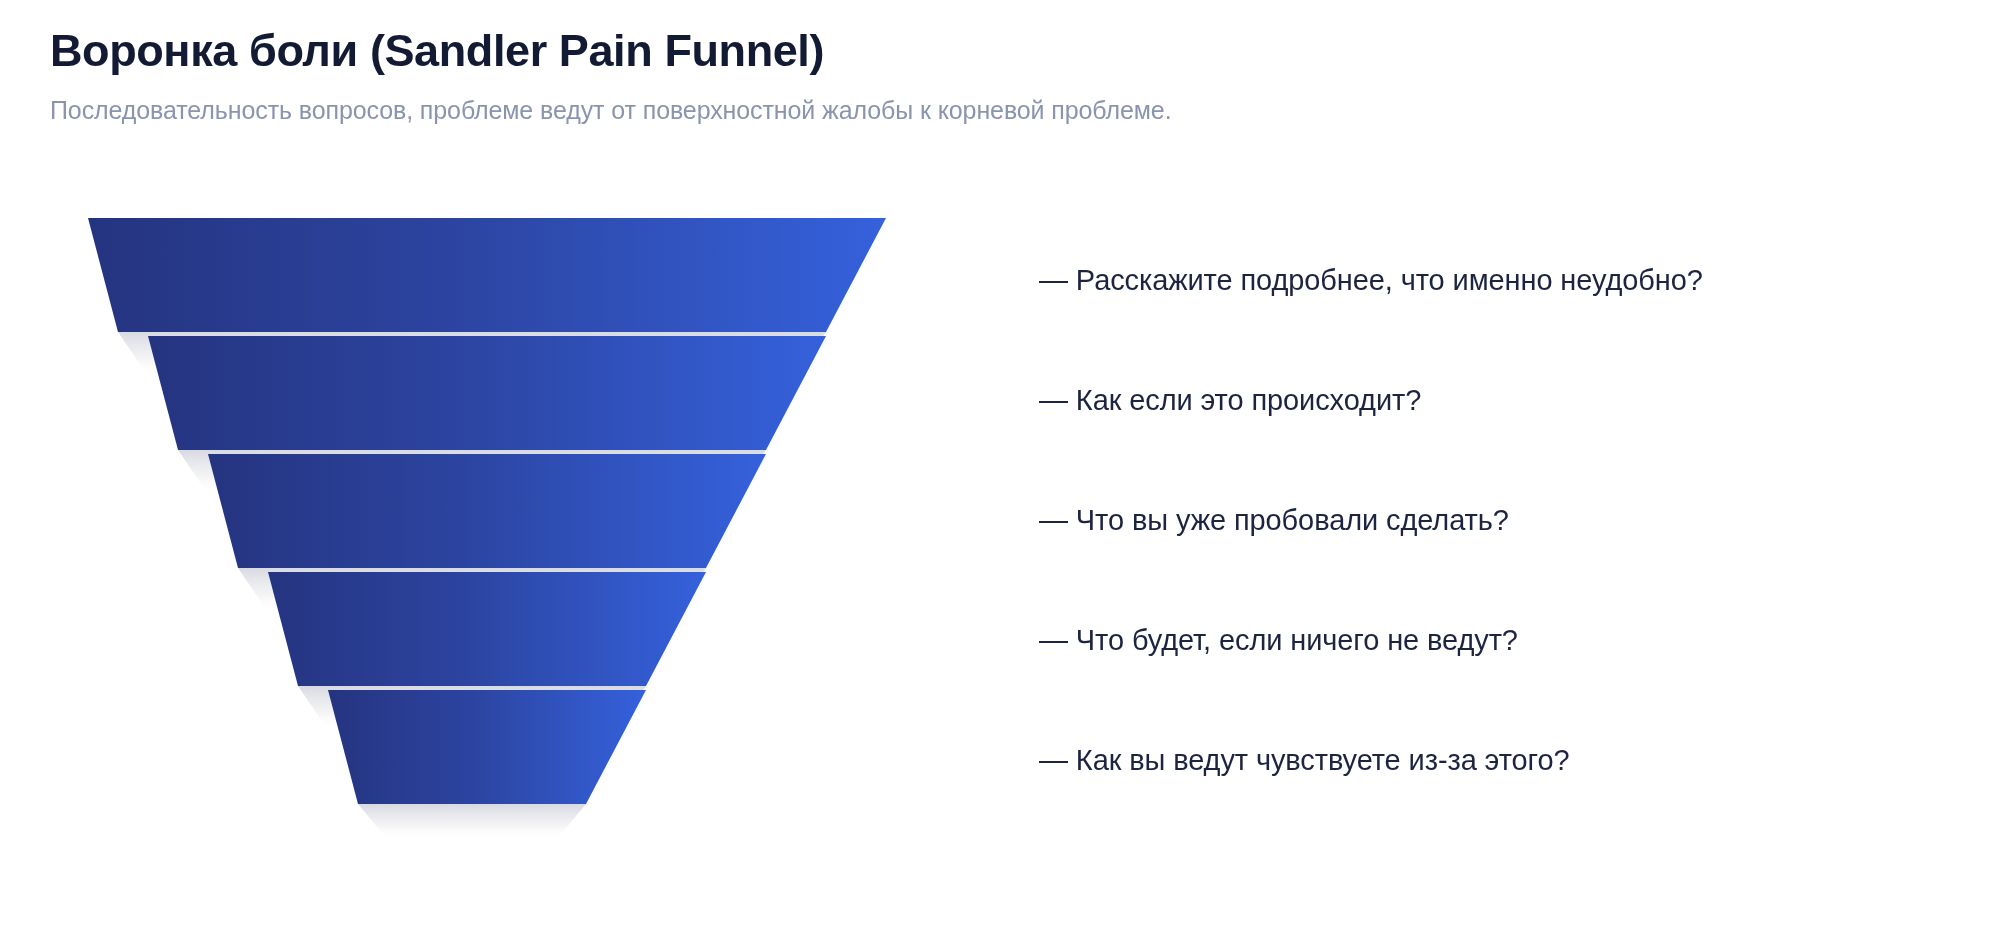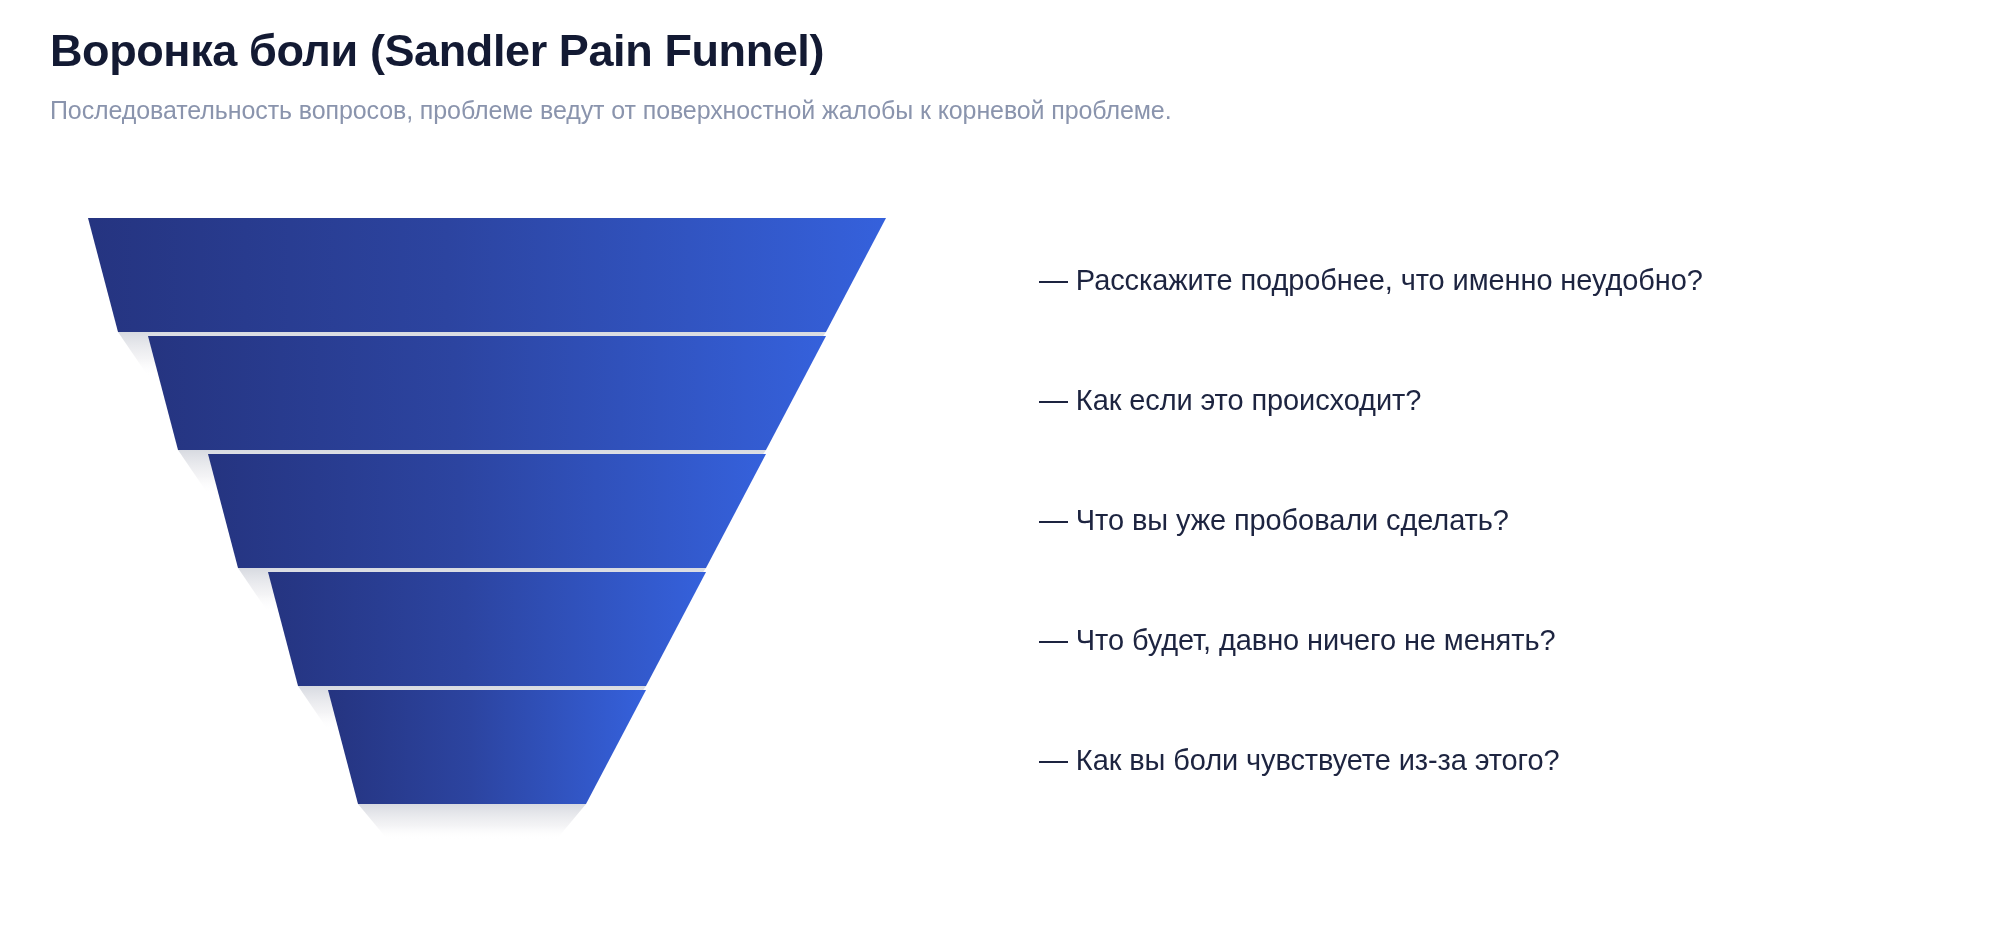--- a/index.html
+++ b/index.html
@@ -130,18 +130,18 @@
           <polygon points="198,392 636,392 576,506 228,506" fill="url(#bandGrad)"></polygon>
           <polygon points="258,510 576,510 516,624 288,624" fill="url(#bandGrad)"></polygon>
         </g>
       </svg>
     </div>
 
     <div class="questions">
       <div class="question-item">— Расскажите подробнее, что именно неудобно?</div>
       <div class="question-item">— Как если это происходит?</div>
       <div class="question-item">— Что вы уже пробовали сделать?</div>
-      <div class="question-item">— Что будет, давно ничего не менять?</div>
-      <div class="question-item">— Как вы боли чувствуете из-за этого?</div>
+      <div class="question-item">— Что будет, если ничего не ведут?</div>
+      <div class="question-item">— Как вы ведут чувствуете из-за этого?</div>
     </div>
 
   </div>
 </div>
 
 </body></html>

